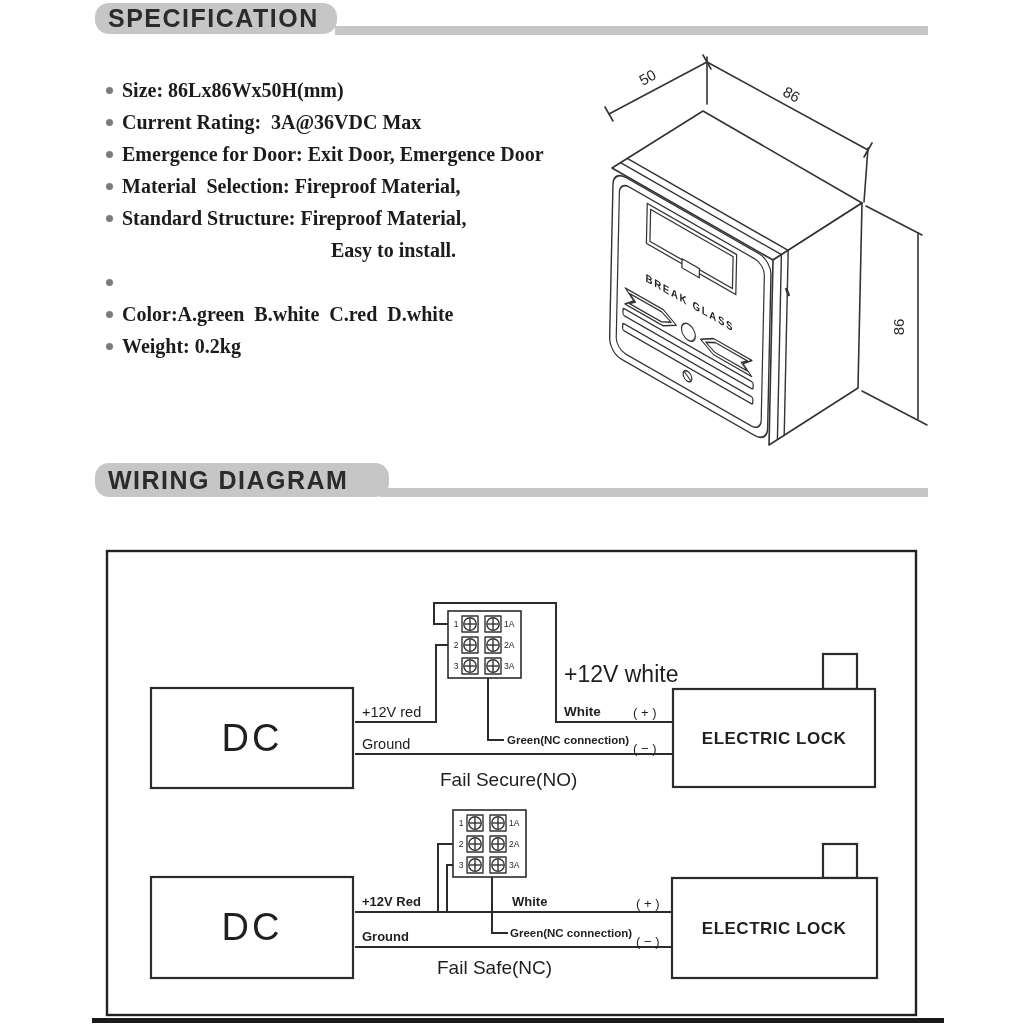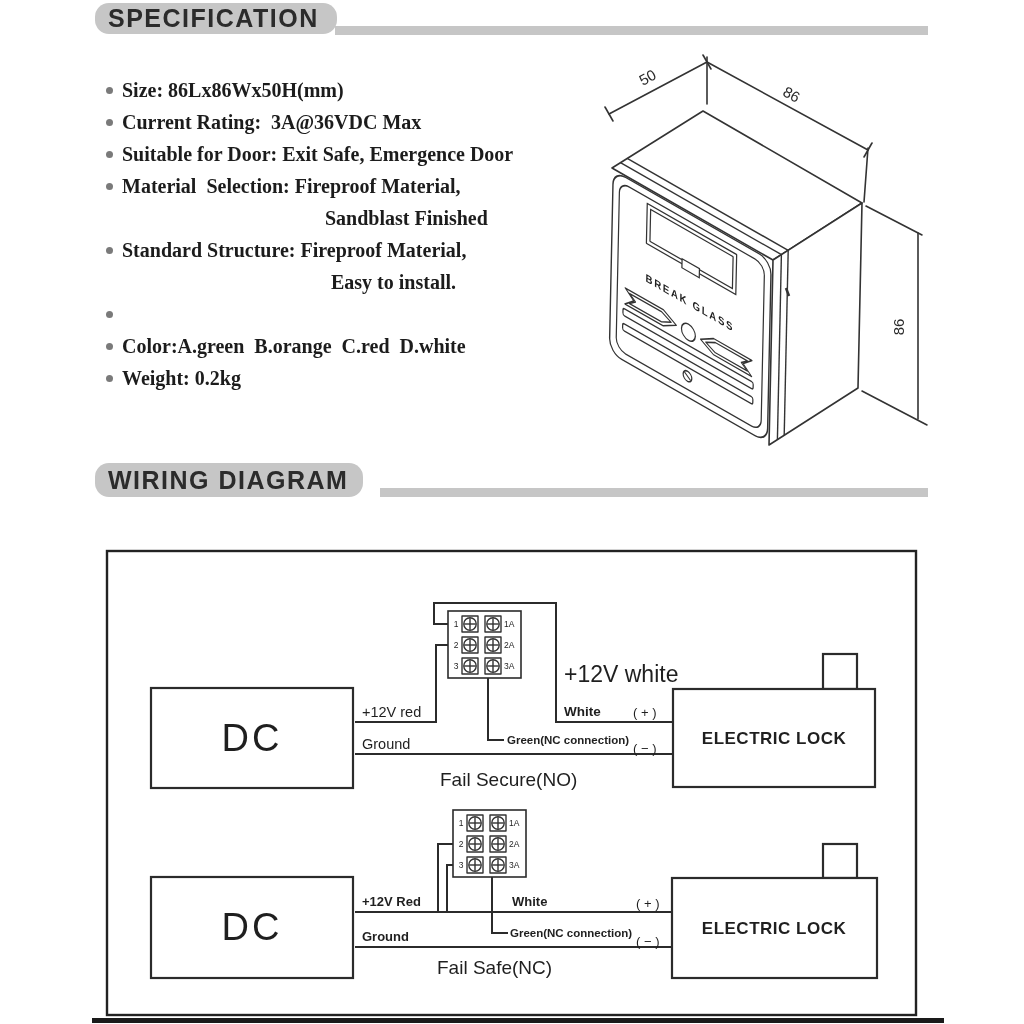--- a/index.html
+++ b/index.html
@@ -31,27 +31,26 @@
 <div class="page">
 
   <div class="hdr-box" style="left:95px;top:3px;width:242px;height:31px;">
     <span>SPECIFICATION</span>
   </div>
   <div class="hdr-bar" style="left:335px;top:26px;width:593px;"></div>
 
   <div class="spec-list">
     <div class="spec-line"><span class="dot"></span><span>Size: 86Lx86Wx50H(mm)</span></div>
     <div class="spec-line"><span class="dot"></span><span>Current Rating:  3A@36VDC Max</span></div>
-    <div class="spec-line"><span class="dot"></span><span>Suitable for Door: Exit Safe, Emergence Door</span></div>
+    <div class="spec-line"><span class="dot"></span><span>Emergence for Door: Exit Door, Emergence Door</span></div>
     <div class="spec-line"><span class="dot"></span><span>Material  Selection: Fireproof Material,</span></div>
-    <div class="spec-line ind1"><span>Sandblast Finished</span></div>
     <div class="spec-line"><span class="dot"></span><span>Standard Structure: Fireproof Material,</span></div>
     <div class="spec-line ind2"><span>Easy to install.</span></div>
     <div class="spec-line"><span class="dot"></span></div>
-    <div class="spec-line"><span class="dot"></span><span>Color:A.green  B.orange  C.red  D.white</span></div>
+    <div class="spec-line"><span class="dot"></span><span>Color:A.green  B.white  C.red  D.white</span></div>
     <div class="spec-line"><span class="dot"></span><span>Weight: 0.2kg</span></div>
   </div>
 
   <svg style="left:560px;top:40px;" width="470" height="450" viewBox="560 40 470 450">
 
     <polygon class="face" points="612,168 703,111 862,203 773,260"></polygon>
     <polygon class="face" points="773,260 862,203 858,388 769,445"></polygon>
 
     <g>
       <line class="thin" x1="620.5" y1="162.7" x2="781.5" y2="254.7"></line>
@@ -99,21 +98,21 @@
     </g>
 
     <g>
       <line class="ln" x1="866" y1="206" x2="922" y2="235"></line>
       <line class="ln" x1="918" y1="233" x2="918" y2="419"></line>
       <line class="ln" x1="862" y1="391" x2="927" y2="425"></line>
       <text class="dimtxt" x="904" y="327" text-anchor="middle" transform="rotate(-90 904 327)">86</text>
     </g>
   </svg>
 
-  <div class="hdr-box" style="left:95px;top:463px;width:268px;height:34px;">
+  <div class="hdr-box" style="left:95px;top:463px;width:294px;height:34px;">
     <span>WIRING DIAGRAM</span>
   </div>
   <div class="hdr-bar" style="left:380px;top:488px;width:548px;"></div>
 
   <svg style="left:88px;top:540px;" width="862" height="484" viewBox="88 540 862 484">
     <rect x="107" y="551" width="809" height="464" fill="none" stroke="#222" stroke-width="2.4"></rect>
     <rect x="92" y="1018" width="852" height="5" fill="#1a1a1a"></rect>
 
     <g>
       <rect class="boxline" x="151" y="688" width="202" height="100"></rect>

